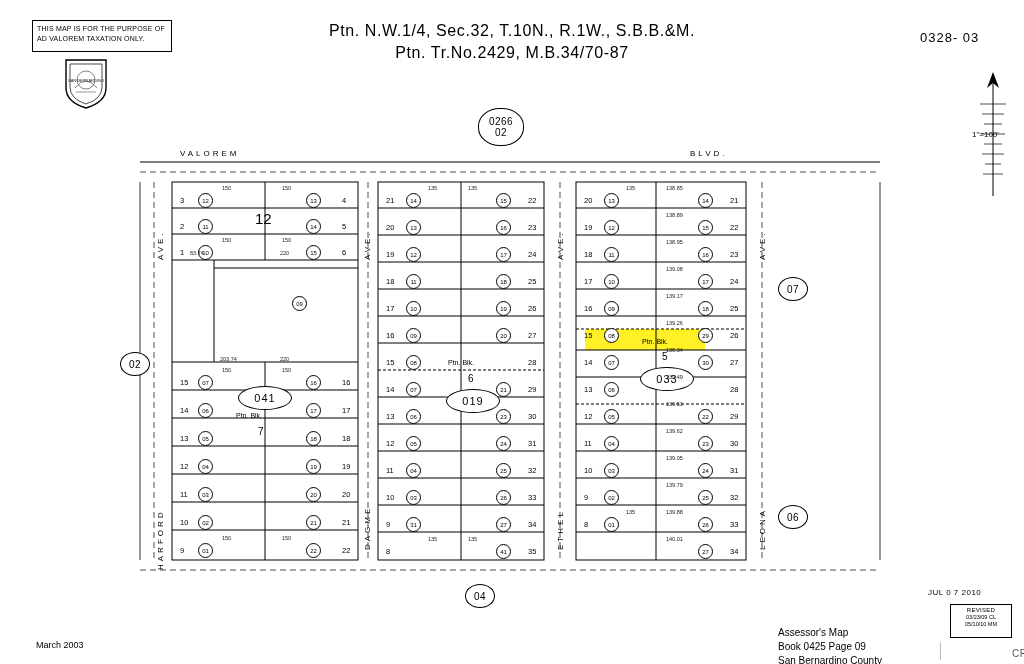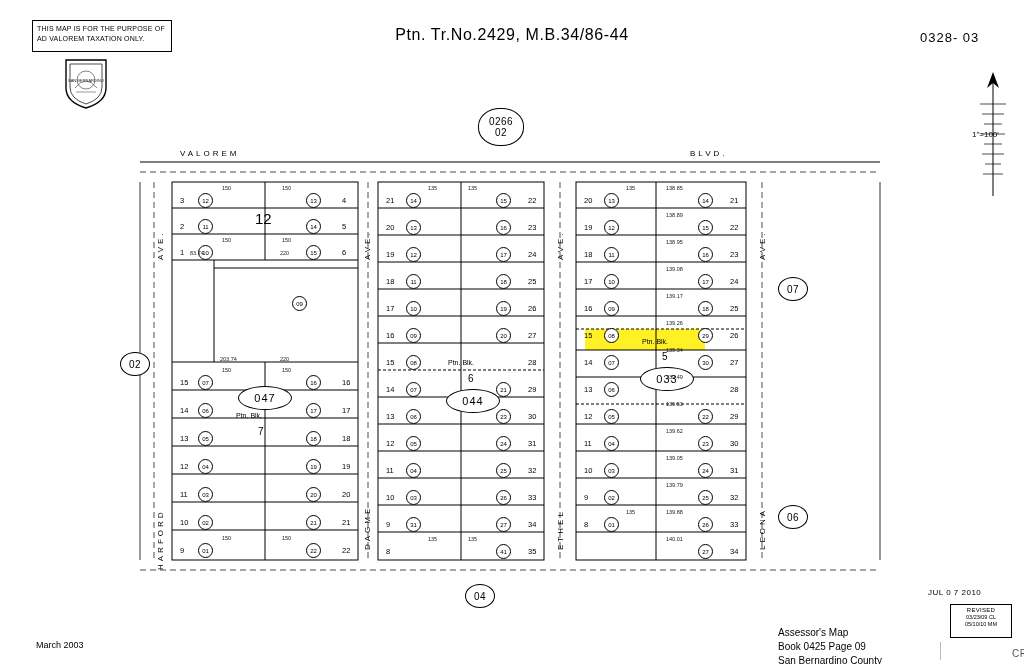--- a/index.html
+++ b/index.html
@@ -97,21 +97,22 @@
       <path d="M4 2 H44 V30 Q44 44 24 50 Q4 44 4 30 Z" fill="#fff" stroke="#000" stroke-width="1.4"></path>
       <path d="M8 6 H40 V29 Q40 41 24 46 Q8 41 8 29 Z" fill="#fff" stroke="#000" stroke-width=".7"></path>
       <circle cx="24" cy="22" r="9" fill="none" stroke="#333" stroke-width=".6"></circle>
       <path d="M13 30 Q24 16 35 30" fill="none" stroke="#333" stroke-width=".6"></path>
       <text x="24" y="24" font-size="4" text-anchor="middle" fill="#222" font-family="Liberation Sans, sans-serif">SAN BERNARDINO</text>
       <path d="M14 34 H34" stroke="#333" stroke-width=".5"></path>
     </svg>
   </div>
 
   <div class="title">
-    <span class="l2">Ptn. Tr.No.2429, M.B.34/86-44</span>
+    <span>Ptn. N.W.1/4, Sec.32, T.10N., R.1W., S.B.B.&amp;M.</span>
+    <span class="l2">Ptn. Tr.No.2429, M.B.34/70-87</span>
   </div>
 
   <div class="tra-no">0328- 03</div>
 
   <div class="north">
     <svg width="42" height="130" viewBox="0 0 42 130">
       <line x1="21" y1="4" x2="21" y2="126" stroke="#000" stroke-width="1"></line>
       <polygon points="21,2 15,18 21,13 27,18" fill="#000"></polygon>
       <line x1="8" y1="34" x2="34" y2="34" stroke="#000" stroke-width=".7"></line>
       <line x1="10" y1="44" x2="32" y2="44" stroke="#000" stroke-width=".7"></line>
@@ -205,26 +206,26 @@
     <div class="street vert" style="left:46px;top:110px;transform:rotate(-90deg);">AVE.</div>
     <div class="street vert" style="left:253px;top:110px;transform:rotate(-90deg);">AVE.</div>
     <div class="street vert" style="left:446px;top:110px;transform:rotate(-90deg);">AVE.</div>
     <div class="street vert" style="left:648px;top:110px;transform:rotate(-90deg);">AVE.</div>
 
     <div class="street vert" style="left:46px;top:420px;transform:rotate(-90deg);">HARFORD</div>
     <div class="street vert" style="left:253px;top:400px;transform:rotate(-90deg);">DAGME</div>
     <div class="street vert" style="left:446px;top:400px;transform:rotate(-90deg);">ETHEL</div>
     <div class="street vert" style="left:648px;top:400px;transform:rotate(-90deg);">LEONA</div>
 
-    <div class="parcel-oval" style="left:128px;top:236px;width:52px;height:22px;">047</div>
+    <div class="parcel-oval" style="left:128px;top:236px;width:52px;height:22px;">041</div>
     <div class="ptnblk" style="left:126px;top:262px;">Ptn. Blk.</div>
     <div class="blkno" style="left:148px;top:276px;">7</div>
     <div class="blkno" style="left:145px;top:60px;font-size:15px;">12</div>
 
-    <div class="parcel-oval" style="left:336px;top:239px;width:52px;height:22px;">044</div>
+    <div class="parcel-oval" style="left:336px;top:239px;width:52px;height:22px;">019</div>
     <div class="ptnblk" style="left:338px;top:209px;">Ptn. Blk.</div>
     <div class="blkno" style="left:358px;top:223px;">6</div>
 
     <div class="parcel-oval" style="left:530px;top:217px;width:52px;height:22px;">033</div>
     <div class="ptnblk" style="left:532px;top:188px;">Ptn. Blk.</div>
     <div class="blkno" style="left:552px;top:201px;">5</div>
 
     <div id="lot-layer">
         <div class="lnum" style="left: 70px; top: 46px;">3</div>
         <div class="lotcirc" style="left: 88px; top: 43px;">12</div>

